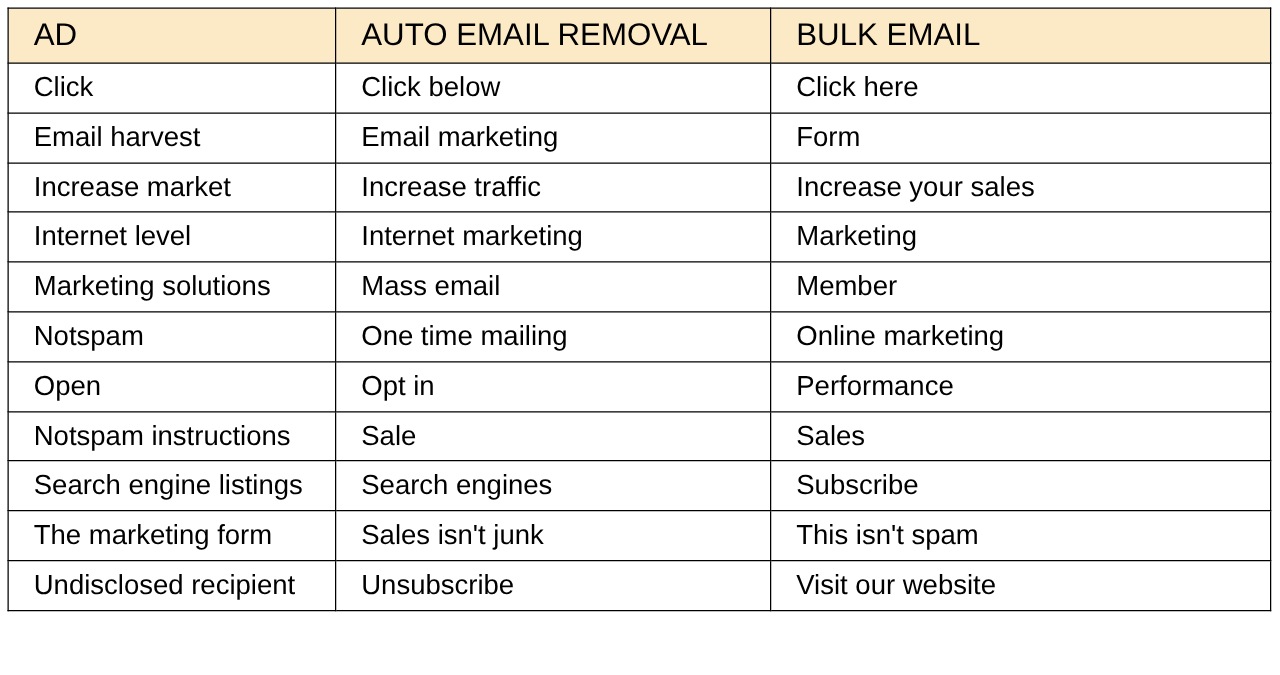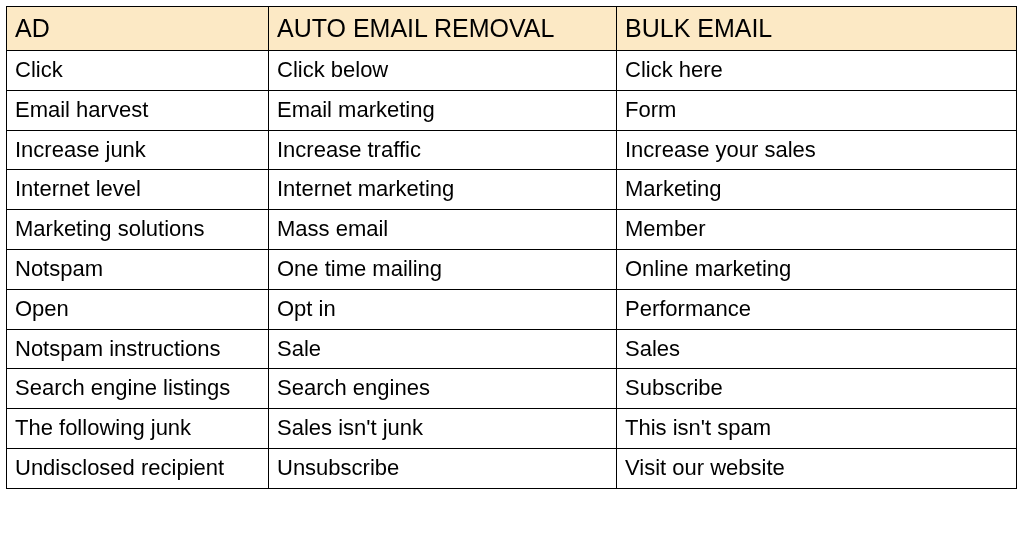--- a/index.html
+++ b/index.html
@@ -13,21 +13,21 @@
       padding: 6px;
     }
     table {
       border-collapse: collapse;
       width: 1010px;
       table-layout: fixed;
     }
     th, td {
       border: 1px solid #000;
       text-align: left;
-      padding: 4px 8px;
+      padding: 4px 20px;
       font-size: 22px;
       line-height: 1.4;
       white-space: nowrap;
       overflow: hidden;
     }
     th {
       background: #fce9c5;
       font-weight: normal;
       font-size: 25px;
     }
@@ -56,21 +56,21 @@
       <td>Click</td>
       <td>Click below</td>
       <td>Click here</td>
     </tr>
     <tr>
       <td>Email harvest</td>
       <td>Email marketing</td>
       <td>Form</td>
     </tr>
     <tr>
-      <td>Increase junk</td>
+      <td>Increase market</td>
       <td>Increase traffic</td>
       <td>Increase your sales</td>
     </tr>
     <tr>
       <td>Internet level</td>
       <td>Internet marketing</td>
       <td>Marketing</td>
     </tr>
     <tr>
       <td>Marketing solutions</td>
@@ -91,21 +91,21 @@
       <td>Notspam instructions</td>
       <td>Sale</td>
       <td>Sales</td>
     </tr>
     <tr>
       <td>Search engine listings</td>
       <td>Search engines</td>
       <td>Subscribe</td>
     </tr>
     <tr>
-      <td>The following junk</td>
+      <td>The marketing form</td>
       <td>Sales isn't junk</td>
       <td>This isn't spam</td>
     </tr>
     <tr>
       <td>Undisclosed recipient</td>
       <td>Unsubscribe</td>
       <td>Visit our website</td>
     </tr>
 
   </tbody>

